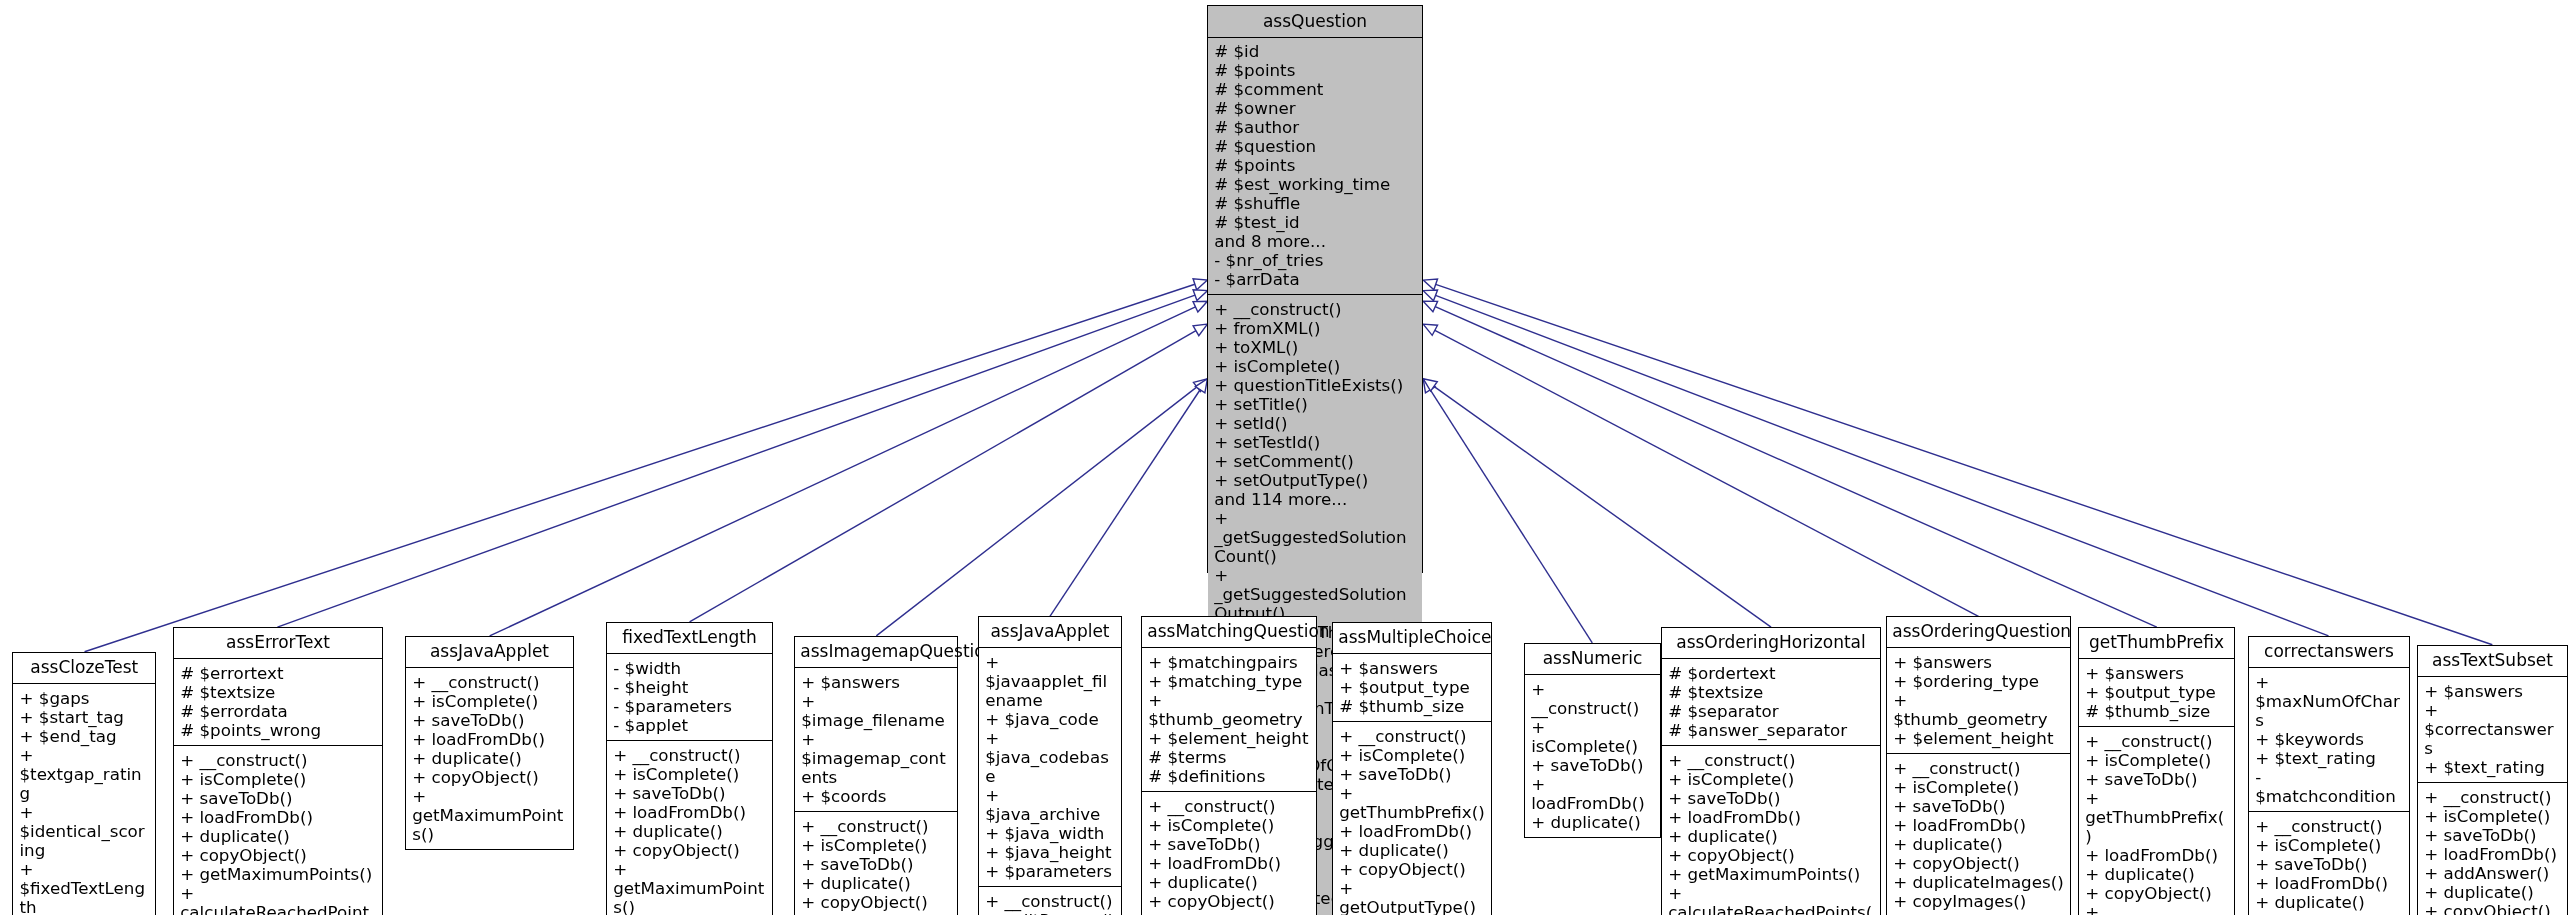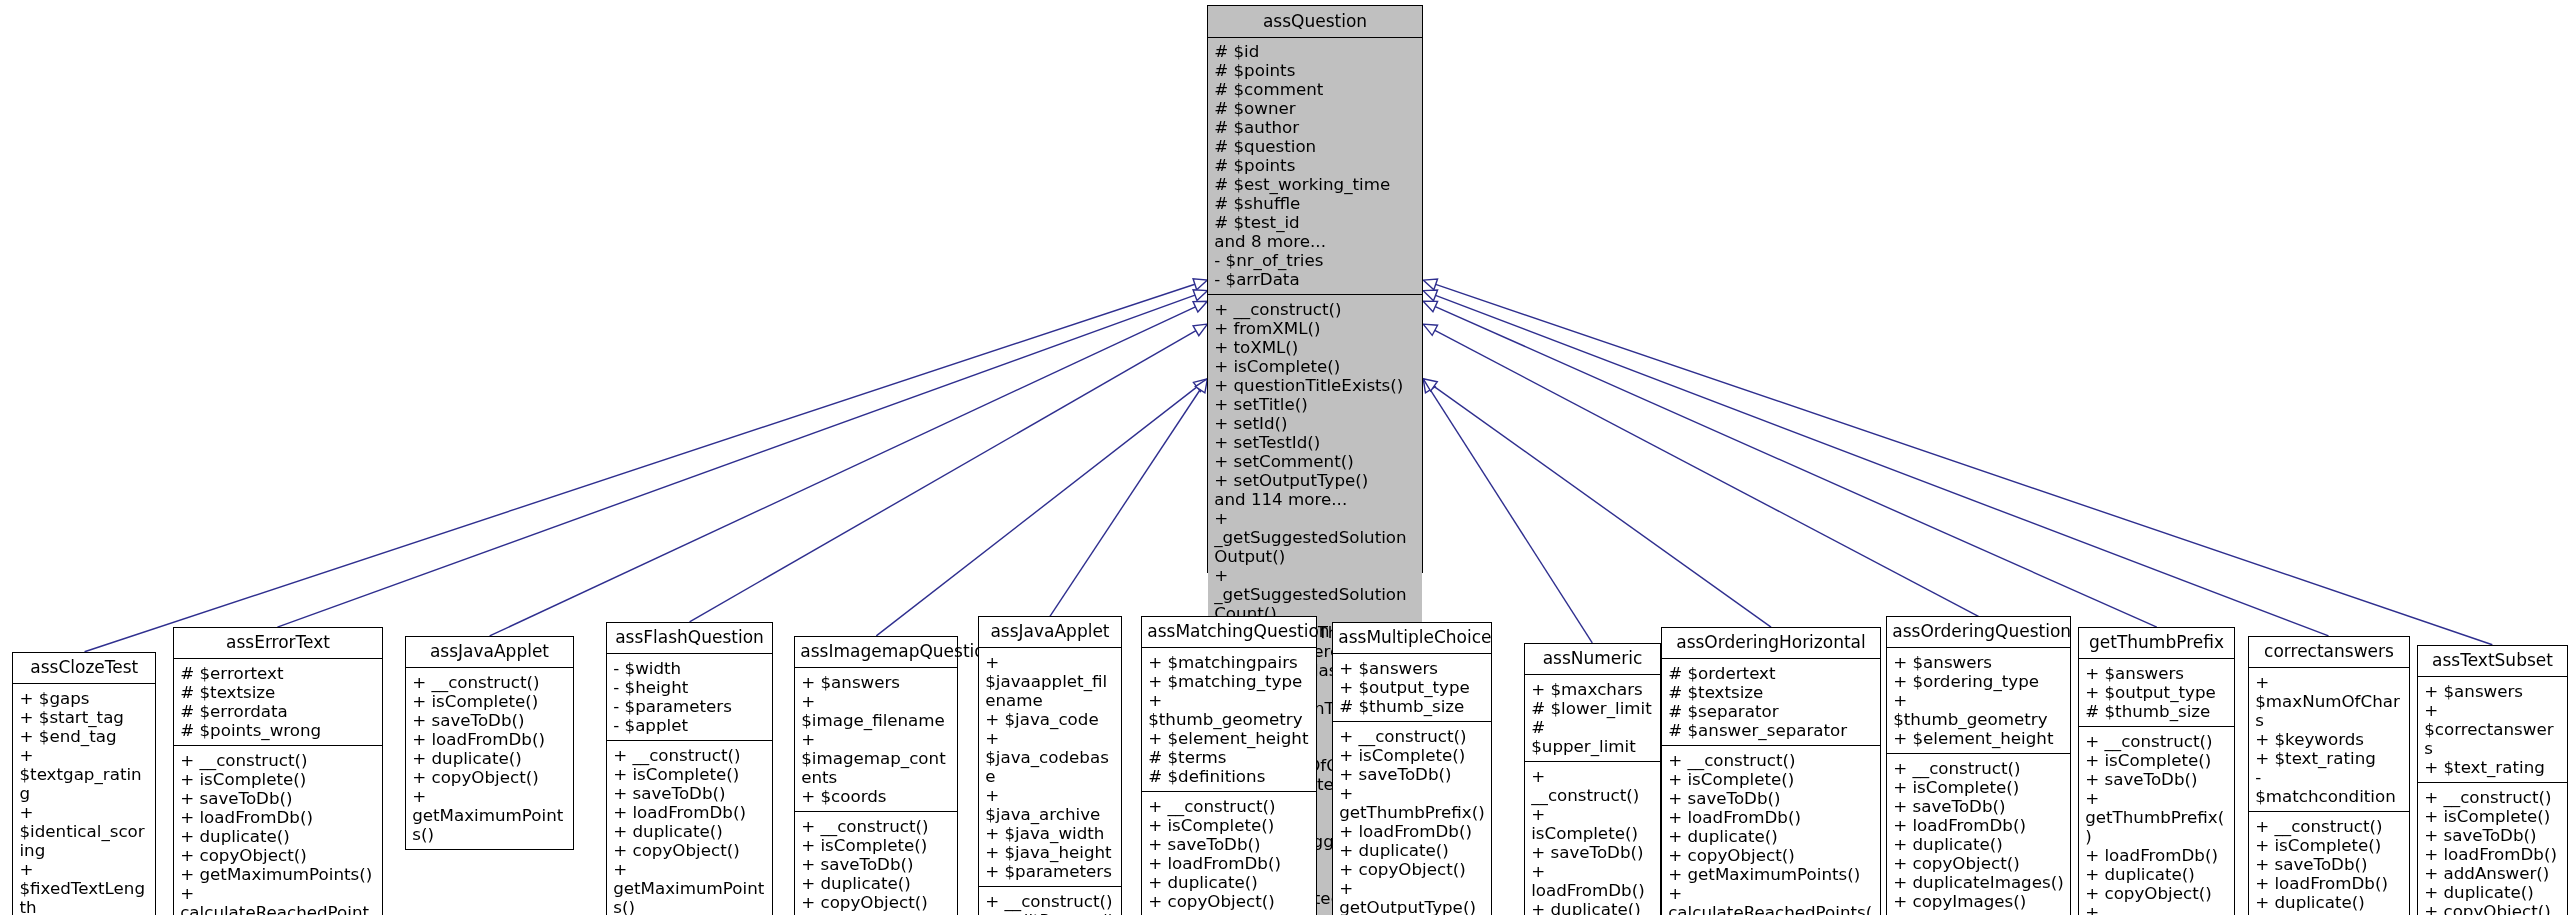--- a/index.html
+++ b/index.html
@@ -122,22 +122,22 @@
         <div class="member">+ fromXML()</div>
         <div class="member">+ toXML()</div>
         <div class="member">+ isComplete()</div>
         <div class="member">+ questionTitleExists()</div>
         <div class="member">+ setTitle()</div>
         <div class="member">+ setId()</div>
         <div class="member">+ setTestId()</div>
         <div class="member">+ setComment()</div>
         <div class="member">+ setOutputType()</div>
         <div class="member">and 114 more...</div>
+        <div class="member">+ _getSuggestedSolutionCount()</div>
         <div class="member">+ _getSuggestedSolutionOutput()</div>
-        <div class="member">+ _getSuggestedSolutionCount()</div>
         <div class="member">+ _isWorkedThrough()</div>
         <div class="member">+ _areAnswered()</div>
         <div class="member">+ _includeClass()</div>
         <div class="member">+ _getQuestionTypeName()</div>
         <div class="member"># deletePageOfQuestion()</div>
         <div class="member"># onDuplicate()</div>
         <div class="member"># onCopy()</div>
         <div class="member"># duplicateSuggestedSolutionFiles()</div>
         <div class="member"># syncSuggestedSolutionFiles()</div>
       </div>
@@ -178,21 +178,21 @@
         <div class="member">+ __construct()</div>
         <div class="member">+ isComplete()</div>
         <div class="member">+ saveToDb()</div>
         <div class="member">+ loadFromDb()</div>
         <div class="member">+ duplicate()</div>
         <div class="member">+ copyObject()</div>
         <div class="member">+ getMaximumPoints()</div>
       </div>
     </div>
     <div class="uml-class" style="left: 606px; top: 622px; width: 167px;">
-      <div class="class-title">assFlashQuestion</div>
+      <div class="class-title">fixedTextLength</div>
       <div class="class-section attributes">
         <div class="member">- $width</div>
         <div class="member">- $height</div>
         <div class="member">- $parameters</div>
         <div class="member">- $applet</div>
       </div>
       <div class="class-section methods">
         <div class="member">+ __construct()</div>
         <div class="member">+ isComplete()</div>
         <div class="member">+ saveToDb()</div>
@@ -267,25 +267,20 @@
         <div class="member">+ saveToDb()</div>
         <div class="member">+ getThumbPrefix()</div>
         <div class="member">+ loadFromDb()</div>
         <div class="member">+ duplicate()</div>
         <div class="member">+ copyObject()</div>
         <div class="member">+ getOutputType()</div>
       </div>
     </div>
     <div class="uml-class" style="left: 1524px; top: 643px; width: 137px;">
       <div class="class-title">assNumeric</div>
-      <div class="class-section attributes">
-        <div class="member">+ $maxchars</div>
-        <div class="member"># $lower_limit</div>
-        <div class="member"># $upper_limit</div>
-      </div>
       <div class="class-section methods">
         <div class="member">+ __construct()</div>
         <div class="member">+ isComplete()</div>
         <div class="member">+ saveToDb()</div>
         <div class="member">+ loadFromDb()</div>
         <div class="member">+ duplicate()</div>
       </div>
     </div>
     <div class="uml-class" style="left: 1661px; top: 627px; width: 220px;">
       <div class="class-title">assOrderingHorizontal</div>

